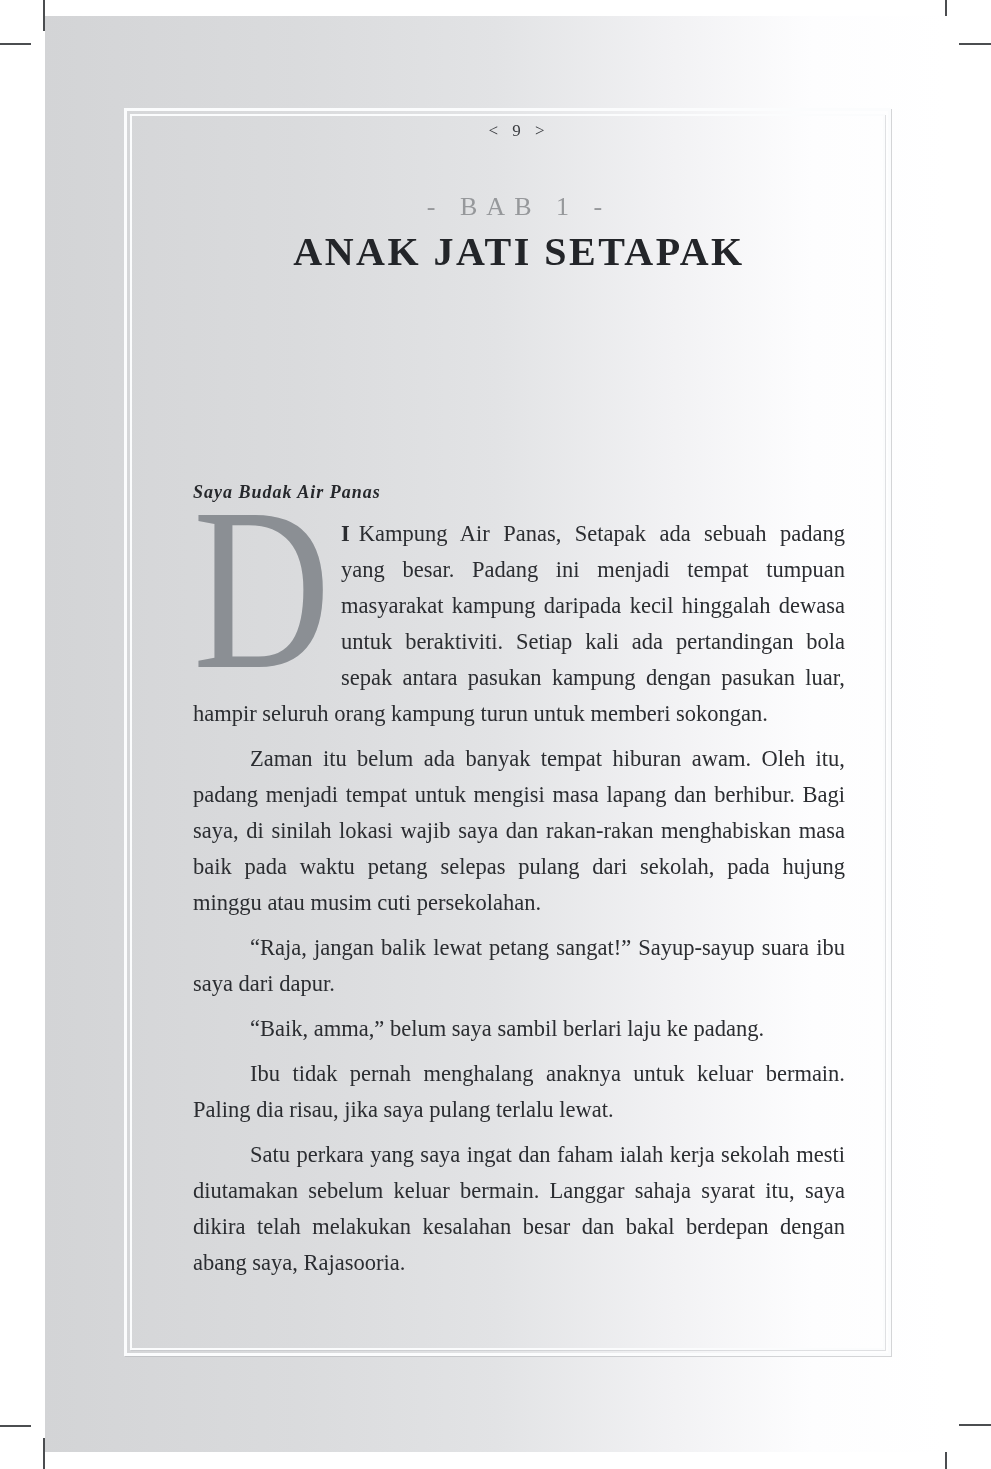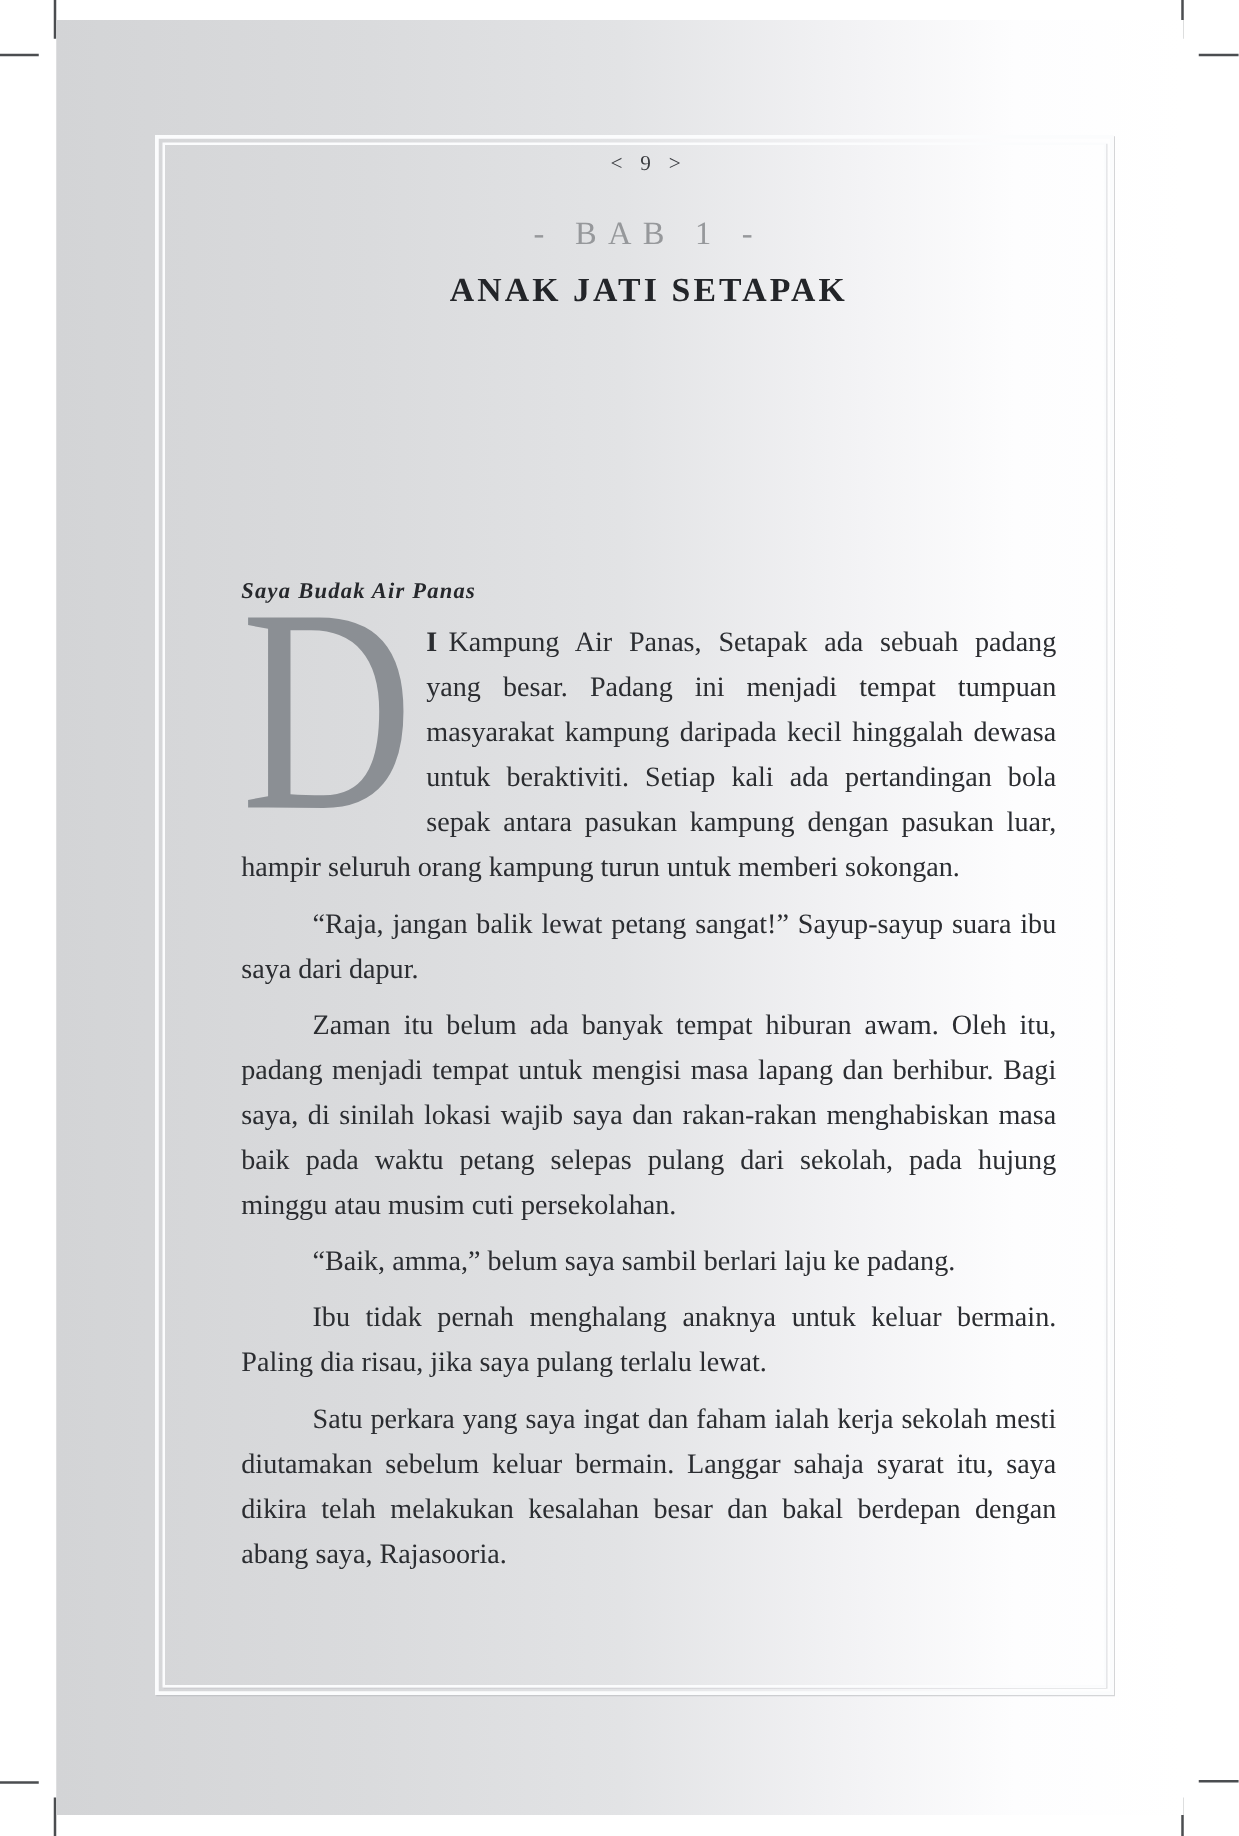--- a/index.html
+++ b/index.html
@@ -44,27 +44,27 @@
     position: absolute; inset: 0;
     padding: 4px 38px 0 61px;
     color: #2b2d31;
   }
 
   .pagenum {
     text-align: center; font-size: 17px; line-height: 22px;
     letter-spacing: 5px; color: #3a3c40;
   }
   .chapter-label {
-    margin-top: 28px; text-align: center;
+    margin-top: 48px; text-align: center;
     font-size: 26px; line-height: 34px; letter-spacing: 9px;
     color: #96989b;
   }
   .chapter-title {
     margin-top: 8px; text-align: center;
-    font-size: 27px; line-height: 40px; letter-spacing: 2.5px;
+    font-size: 40px; line-height: 40px; letter-spacing: 2.5px;
     font-weight: bold; color: #232529;
   }
   .section-heading {
     margin-top: 202px; text-align: left;
     font-style: italic; font-size: 18px; line-height: 36px;
     letter-spacing: 1px; color: #26282c;
   }
 
   .body-text { font-size: 22.5px; line-height: 36px; text-align: justify; }
   .para { margin-top: 9px; }
@@ -111,22 +111,22 @@
           <h2 class="section-heading">Saya Budak Air Panas</h2>
 
           <div class="body-text">
 
             <p class="para first">
               <span class="dropcap-box">
                   <span class="dropcap-glyph">D</span>
                 </span><span class="lead-letter">I</span><span>Kampung Air Panas, Setapak ada sebuah padang yang besar. Padang ini menjadi tempat tumpuan masyarakat kampung daripada kecil hinggalah dewasa untuk beraktiviti. Setiap kali ada pertandingan bola sepak antara pasukan kampung dengan pasukan luar, hampir seluruh orang kampung turun untuk memberi sokongan.</span>
             </p>
 
+            <p class="para indent">Zaman itu belum ada banyak tempat hiburan awam. Oleh itu, padang menjadi tempat untuk mengisi masa lapang dan berhibur. Bagi saya, di sinilah lokasi wajib saya dan rakan-rakan menghabiskan masa baik pada waktu petang selepas pulang dari sekolah, pada hujung minggu atau musim cuti persekolahan.</p>
             <p class="para indent">“Raja, jangan balik lewat petang sangat!” Sayup-sayup suara ibu saya dari dapur.</p>
-            <p class="para indent">Zaman itu belum ada banyak tempat hiburan awam. Oleh itu, padang menjadi tempat untuk mengisi masa lapang dan berhibur. Bagi saya, di sinilah lokasi wajib saya dan rakan-rakan menghabiskan masa baik pada waktu petang selepas pulang dari sekolah, pada hujung minggu atau musim cuti persekolahan.</p>
             <p class="para indent">“Baik, amma,” belum saya sambil berlari laju ke padang.</p>
             <p class="para indent">Ibu tidak pernah menghalang anaknya untuk keluar bermain. Paling dia risau, jika saya pulang terlalu lewat.</p>
             <p class="para indent">Satu perkara yang saya ingat dan faham ialah kerja sekolah mesti diutamakan sebelum keluar bermain. Langgar sahaja syarat itu, saya dikira telah melakukan kesalahan besar dan bakal berdepan dengan abang saya, Rajasooria.</p>
 
           </div>
 
         </div>
       </div>
     </div>
   </div>

